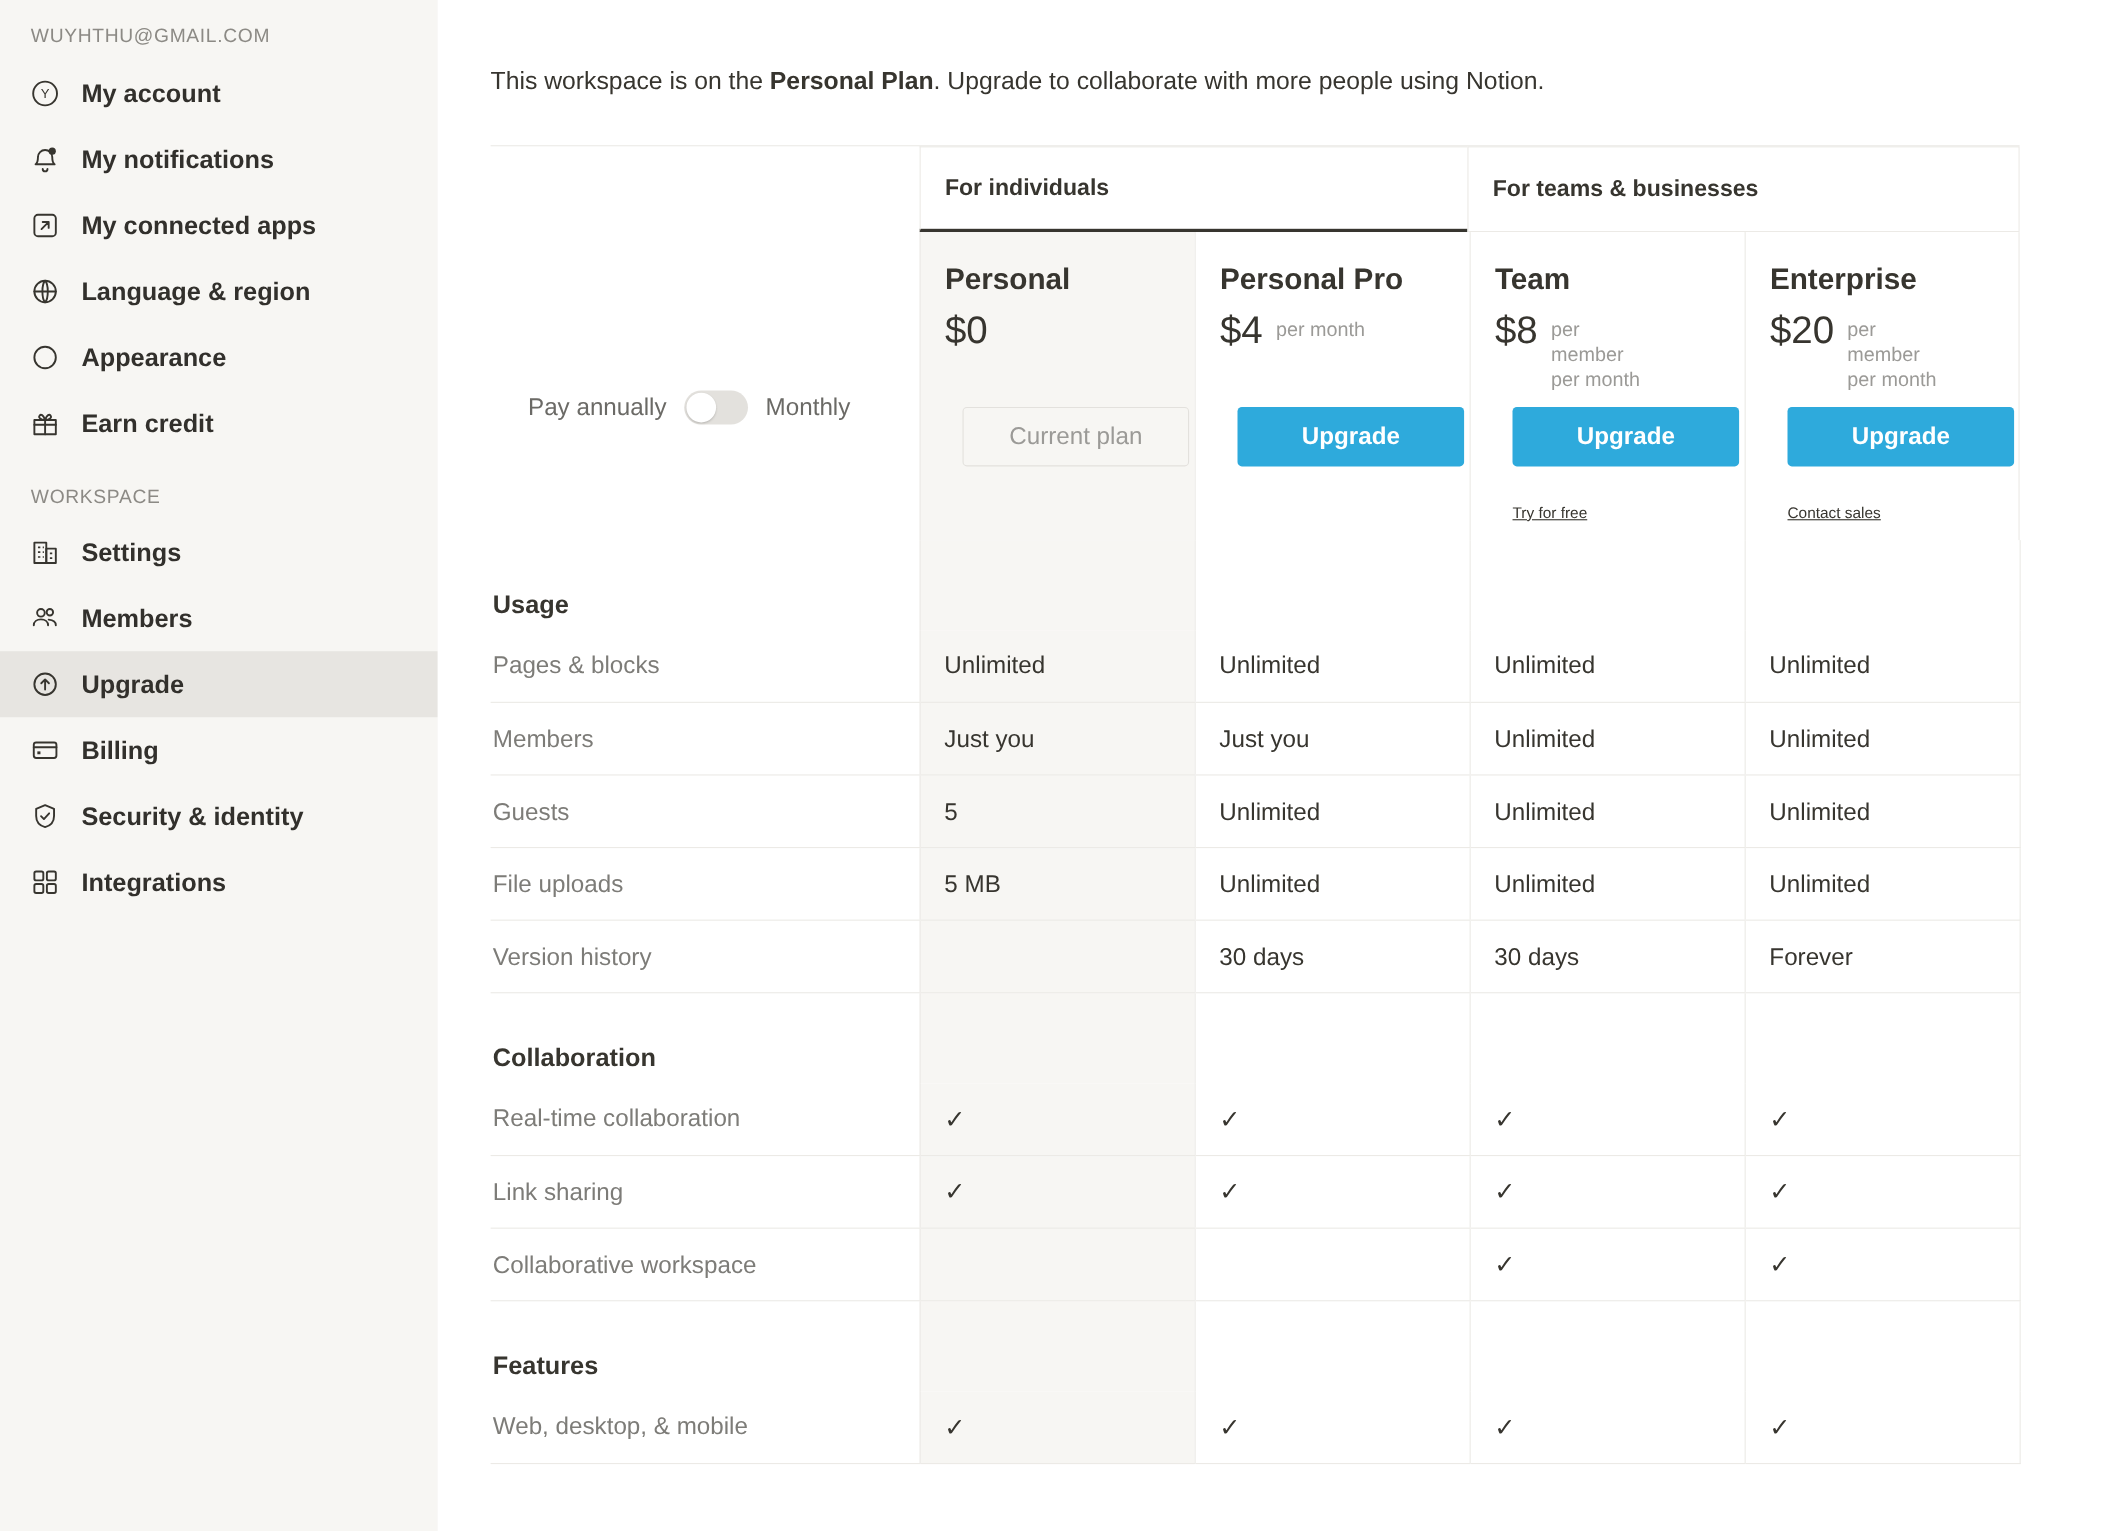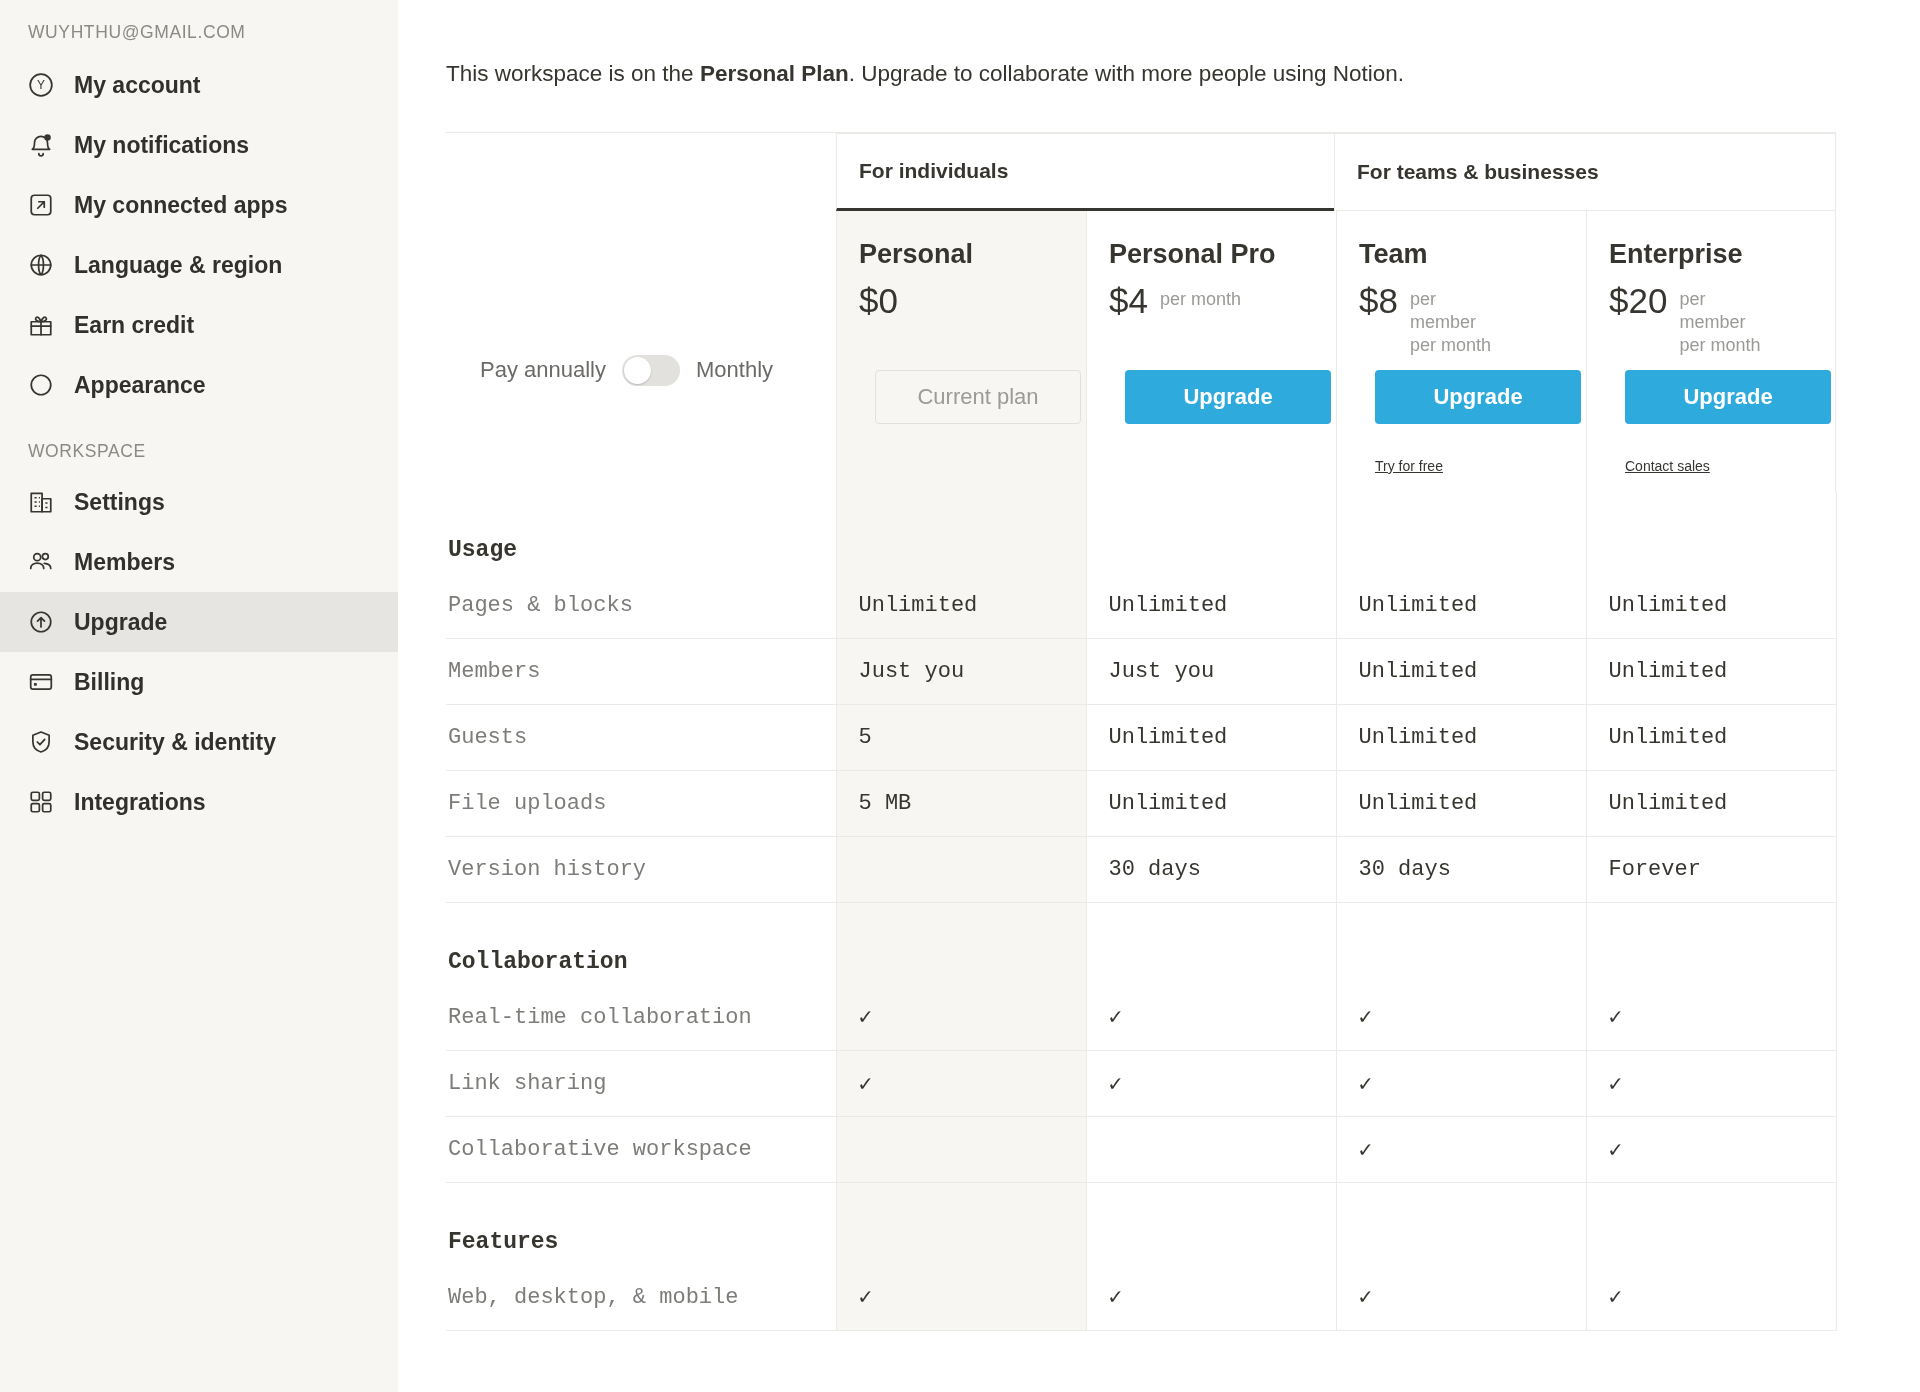--- a/index.html
+++ b/index.html
@@ -235,21 +235,20 @@
   .ftable col.c-label { width: 390px; }
   .ftable col.c-val { width: 250px; }
   .ftable td {
     border-bottom: 1px solid #eceae6;
     border-left: 1px solid #eceae6;
     padding: 0 22px;
     height: 66px;
     vertical-align: middle;
     font-size: 22px;
     color: #37352f;
-    font-family: Liberation Mono, monospace;
   }
   .ftable td.lbl {
     border-left: none;
     color: #7d7c78;
     padding-left: 2px;
     border-bottom: 1px solid #eceae6;
   }
   .ftable td.val-last { border-right: 1px solid #eceae6; }
   .ftable tr.group td {
     height: 82px;
@@ -306,35 +305,35 @@
             <svg width="26" height="26" viewBox="0 0 24 24">
               <circle cx="12" cy="12" r="9" stroke="#37352f" stroke-width="1.6" fill="none" stroke-linecap="round" stroke-linejoin="round"></circle>
               <path d="M3 12h18M12 3c3 3 3 15 0 18M12 3c-3 3-3 15 0 18" stroke="#37352f" stroke-width="1.6" fill="none" stroke-linecap="round" stroke-linejoin="round"></path>
             </svg>
           </span>
           <span class="label">Language &amp; region</span>
         </div>
         <div class="nav-item">
           <span class="nav-icon">
             <svg width="26" height="26" viewBox="0 0 24 24">
+              <circle cx="12" cy="12" r="9" stroke="#37352f" stroke-width="1.6" fill="none" stroke-linecap="round" stroke-linejoin="round"></circle>
+              <path d="M15 7a5.5 5.5 0 000 10 5.5 5.5 0 010-10z" fill="#37352f" stroke="none"></path>
+            </svg>
+          </span>
+          <span class="label">Appearance</span>
+        </div>
+        <div class="nav-item">
+          <span class="nav-icon">
+            <svg width="26" height="26" viewBox="0 0 24 24">
               <rect x="3" y="9" width="18" height="12" stroke="#37352f" stroke-width="1.6" fill="none" stroke-linecap="round" stroke-linejoin="round"></rect>
               <path d="M3 13h18M12 9v12" stroke="#37352f" stroke-width="1.6" fill="none" stroke-linecap="round" stroke-linejoin="round"></path>
               <path d="M12 9S9 9 7.5 7.5 8 4 9.5 5 12 9 12 9zM12 9s3 0 4.5-1.5S16 4 14.5 5 12 9 12 9z" stroke="#37352f" stroke-width="1.6" fill="none" stroke-linecap="round" stroke-linejoin="round"></path>
             </svg>
           </span>
           <span class="label">Earn credit</span>
-        </div>
-        <div class="nav-item">
-          <span class="nav-icon">
-            <svg width="26" height="26" viewBox="0 0 24 24">
-              <circle cx="12" cy="12" r="9" stroke="#37352f" stroke-width="1.6" fill="none" stroke-linecap="round" stroke-linejoin="round"></circle>
-              <path d="M15 7a5.5 5.5 0 000 10 5.5 5.5 0 010-10z" fill="#37352f" stroke="none"></path>
-            </svg>
-          </span>
-          <span class="label">Appearance</span>
         </div>
       </div>
     <div class="section-label">WORKSPACE</div>
     <div id="workspace-nav">
         <div class="nav-item">
           <span class="nav-icon">
             <svg width="26" height="26" viewBox="0 0 24 24">
               <rect x="3" y="4" width="10" height="17" stroke="#37352f" stroke-width="1.6" fill="none" stroke-linecap="round" stroke-linejoin="round"></rect>
               <rect x="13" y="9" width="8" height="12" stroke="#37352f" stroke-width="1.6" fill="none" stroke-linecap="round" stroke-linejoin="round"></rect>
               <path d="M6 8h2M10 8h1M6 12h2M10 12h1M6 16h2M10 16h1M16 13h2M16 17h2" stroke="#37352f" stroke-width="1.4"></path>

